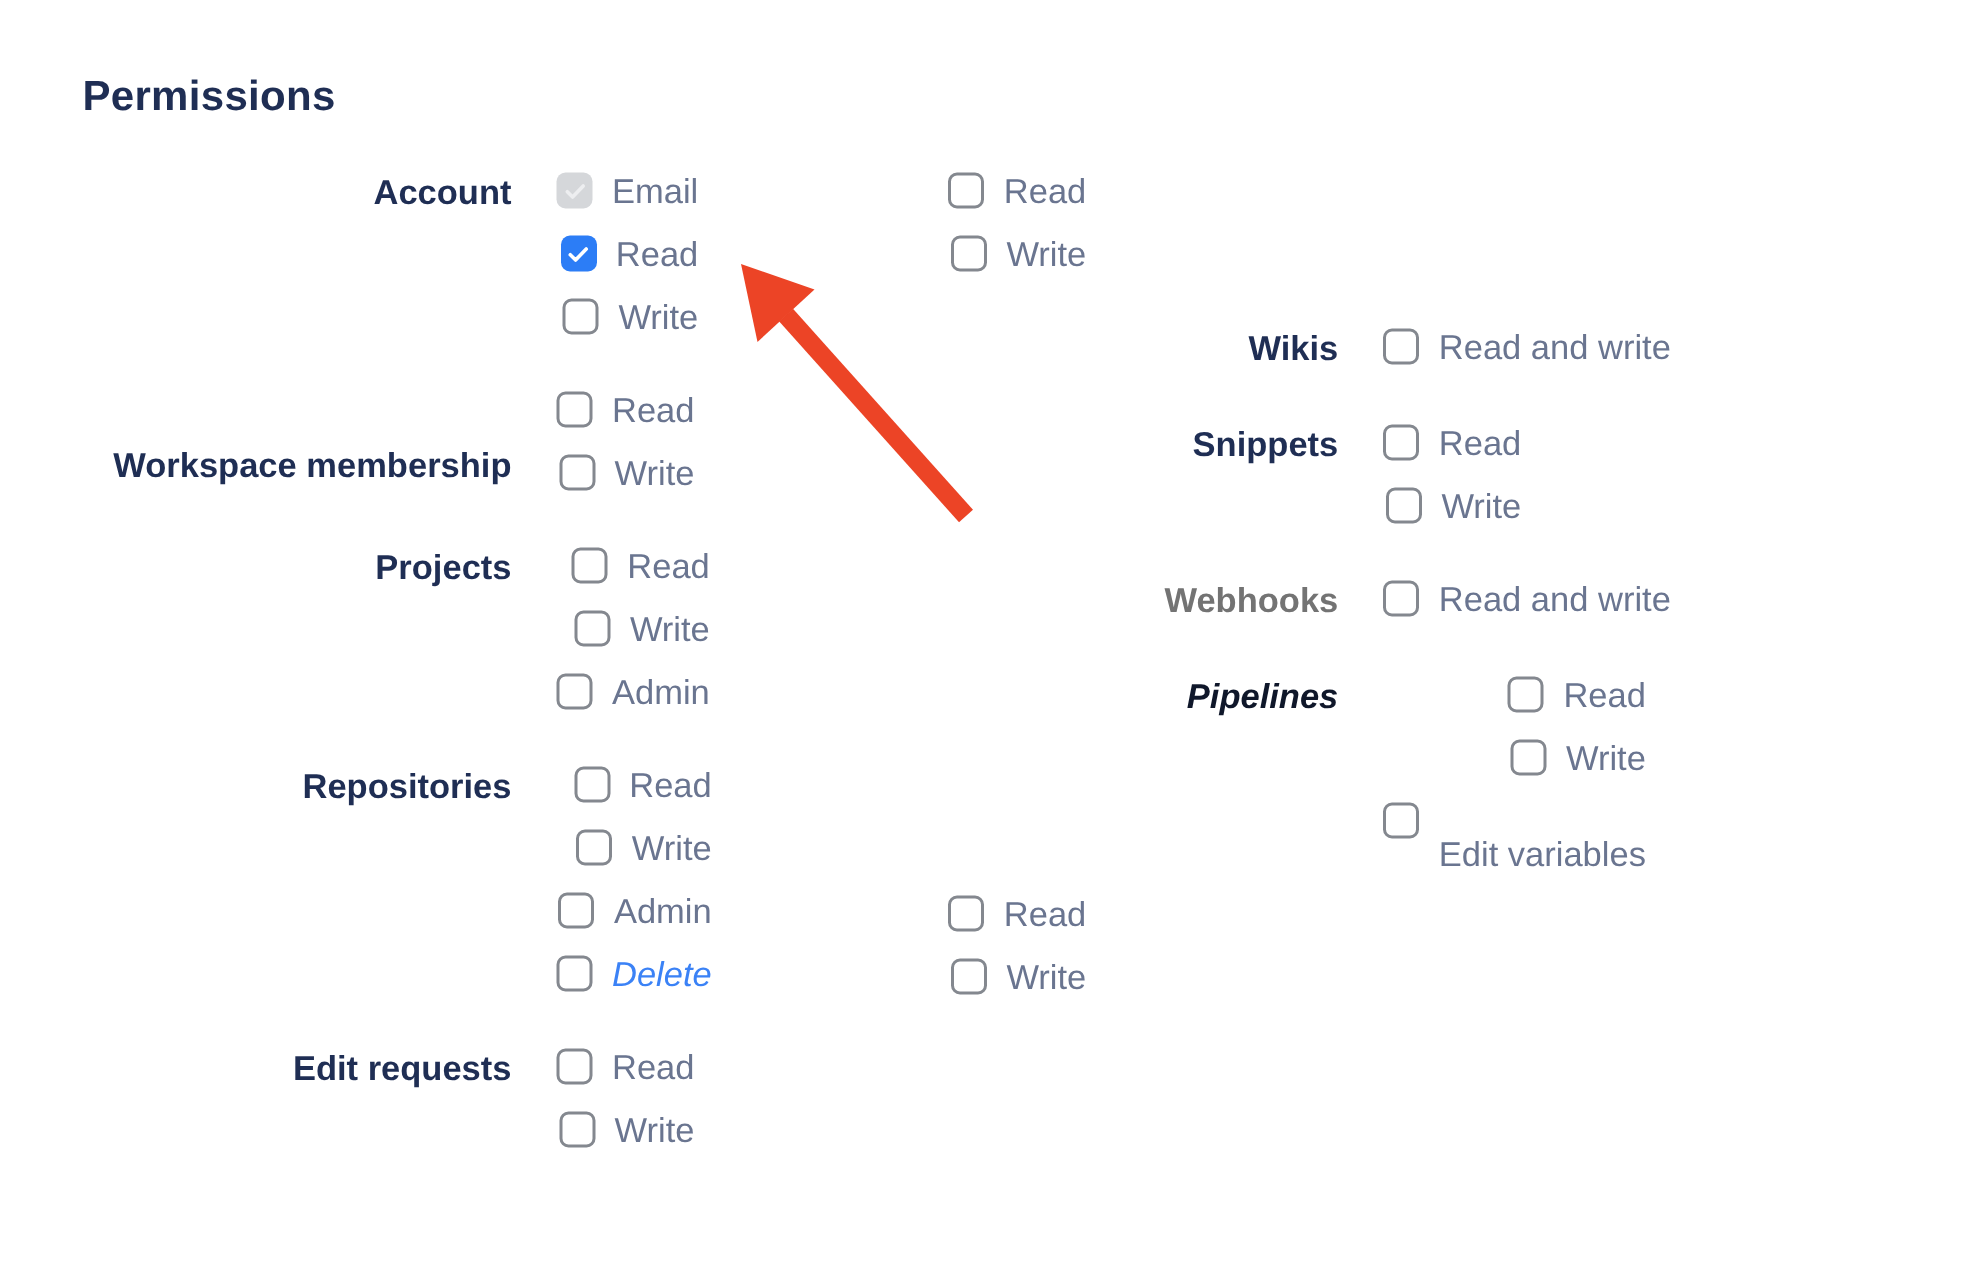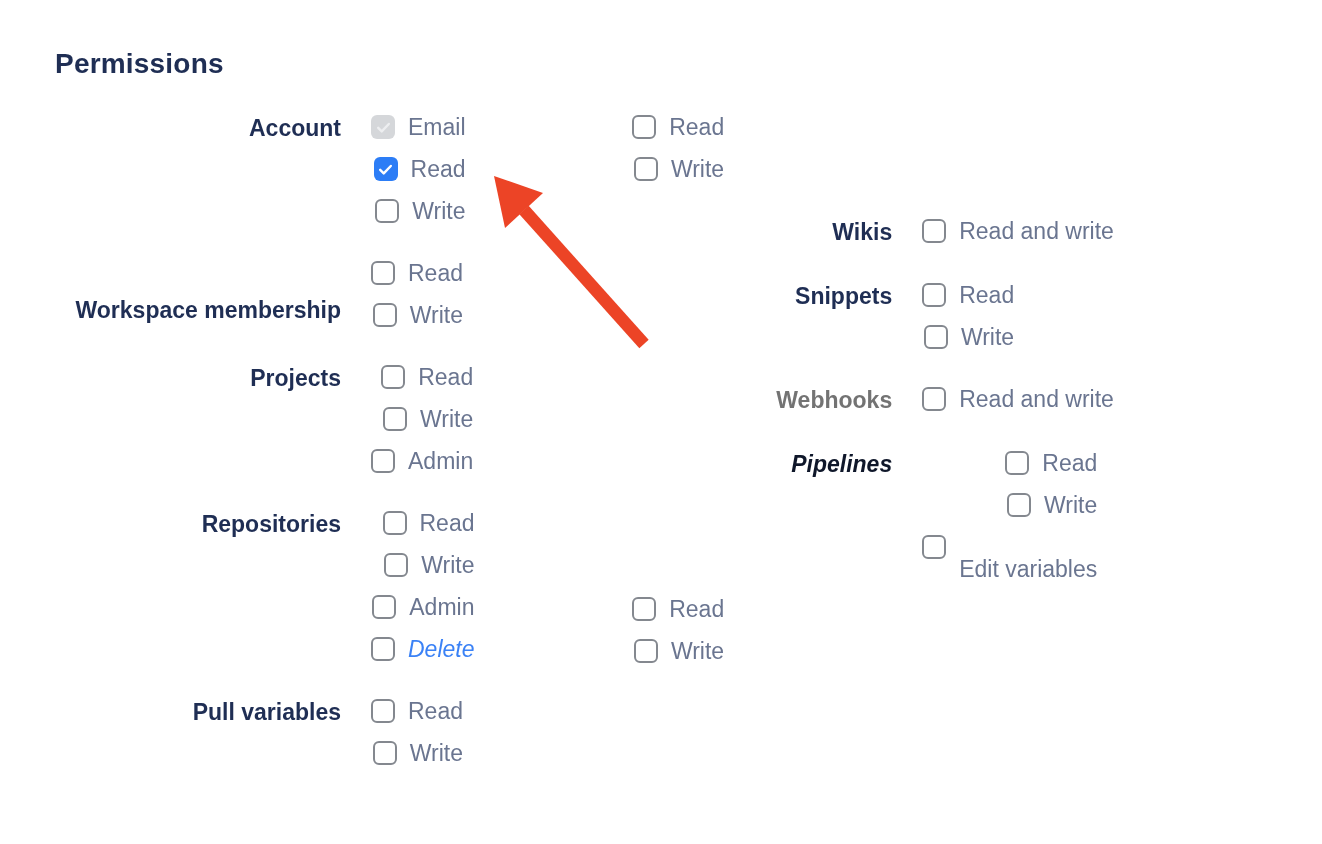--- a/index.html
+++ b/index.html
@@ -121,21 +121,21 @@
               <span class="checkbox unchecked"></span>
               <span class="option-label" style="color: rgb(106, 117, 144);">Admin</span>
             </label>
             <label class="option">
               <span class="checkbox unchecked"></span>
               <span class="option-label" style="color: #3b82f6; font-style: italic;">Delete</span>
             </label>
           </div>
         </div>
         <div class="group">
-          <div class="group-label" style="color: rgb(31, 46, 84);">Pull variables</div>
+          <div class="group-label" style="color: rgb(31, 46, 84);">Edit requests</div>
           <div class="options">
             <label class="option">
               <span class="checkbox unchecked"></span>
               <span class="option-label" style="color: rgb(106, 117, 144);">Read</span>
             </label>
             <label class="option">
               <span class="checkbox unchecked"></span>
               <span class="option-label" style="color: rgb(106, 117, 144);">Write</span>
             </label>
           </div>

